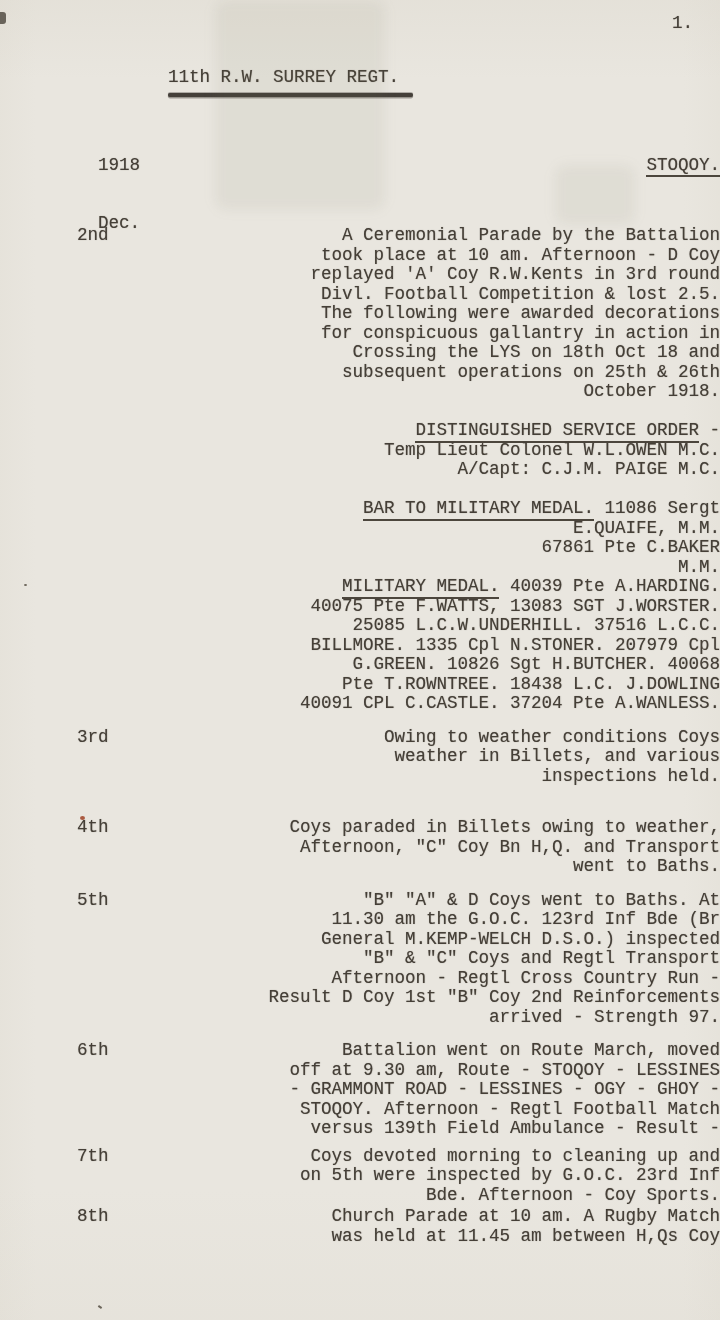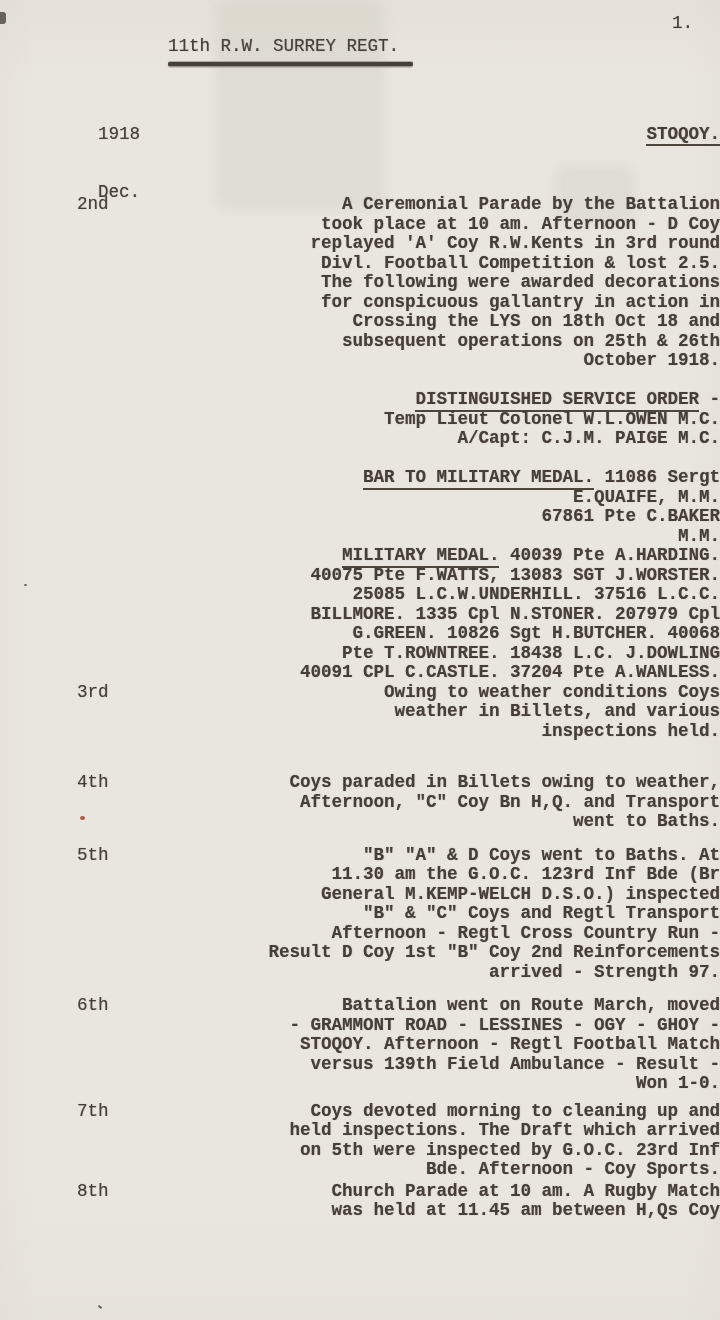--- a/index.html
+++ b/index.html
@@ -11,30 +11,30 @@
       linear-gradient(180deg, rgba(215,210,198,0.25) 0%, rgba(233,230,223,0) 6%, rgba(233,230,223,0) 90%, rgba(218,214,203,0.2) 100%),
       linear-gradient(90deg, rgba(220,216,205,0.25) 0%, rgba(233,230,223,0) 5%, rgba(233,230,223,0) 95%, rgba(221,217,206,0.25) 100%);
     overflow:hidden;
     font-family:"Liberation Mono","DejaVu Sans Mono",monospace;
     font-size:17.5px;
     line-height:19.5px;
     color:#453f37;
     text-shadow:0.3px 0.3px 0.9px rgba(69,63,55,0.55);
   }
   .page-number{position:absolute;top:14px;left:672px;}
-  .doc-header{padding-top:37px;margin-left:168px;}
+  .doc-header{padding-top:68px;margin-left:168px;}
   .title-rule{
     width:245px;height:4px;margin-top:5px;
     background:#45403a;border-radius:2px;
     box-shadow:0 1.5px 0 rgba(69,64,58,0.45), 0 -1px 0 rgba(69,64,58,0.3), 0 0 1px rgba(69,64,58,0.6);
   }
   .row{position:relative;text-align:right;}
   .heading-row{margin-top:20px;}
   .day-col{position:absolute;left:77px;top:0;white-space:pre;}
-  .content{margin-left:168px;white-space:pre;font-weight:bold;}
+  .content{margin-left:168px;white-space:pre;}
   .side{position:absolute;left:600px;top:0;white-space:pre;}
   .line{min-height:19.5px;white-space:pre;}
   .u{border-bottom:2px solid rgba(62,56,47,0.92);padding-bottom:0.5px;}
   .ghost{position:absolute;background:rgba(120,112,95,0.08);filter:blur(6px);border-radius:12px;}
   .speck{position:absolute;border-radius:50%;}
   .corner-mark{position:absolute;left:0;top:12px;width:6px;height:12px;background:#4a443b;opacity:0.8;border-radius:0 3px 3px 0;}
 </style>
 </head>
 <body>
 
@@ -59,39 +59,39 @@
     <div class="content">
       <div class="line"><span class="u">STOQOY.</span></div>
     </div>
   </div>
 
   <div id="entries">
       <div class="row entry" style="margin-top: 12px;">
         <div class="day-col">2nd</div>
         <div class="content"><div class="line">A Ceremonial Parade by the Battalion</div><div class="line">took place at 10 am. Afternoon - D Coy</div><div class="line">replayed 'A' Coy R.W.Kents in 3rd round</div><div class="line">Divl. Football Competition &amp; lost 2.5.</div><div class="line">The following were awarded decorations</div><div class="line">for conspicuous gallantry in action in</div><div class="line">Crossing the LYS on 18th Oct 18 and</div><div class="line">subsequent operations on 25th &amp; 26th</div><div class="line">October 1918.</div><div class="line">&nbsp;</div><div class="line"><span class="u">DISTINGUISHED SERVICE ORDER</span><span> -</span></div><div class="line">     Temp Lieut Colonel W.L.OWEN M.C.</div><div class="line">     A/Capt: C.J.M. PAIGE M.C.</div><div class="line">&nbsp;</div><div class="line"><span class="u">BAR TO MILITARY MEDAL.</span><span> 11086 Sergt</span></div><div class="line">                         E.QUAIFE, M.M.</div><div class="line">                   67861 Pte C.BAKER</div><div class="line">                               M.M.</div><div class="line"><span class="u">MILITARY MEDAL.</span><span> 40039 Pte A.HARDING.</span></div><div class="line">40075 Pte F.WATTS, 13083 SGT J.WORSTER.</div><div class="line">25085 L.C.W.UNDERHILL. 37516 L.C.C.</div><div class="line">BILLMORE. 1335 Cpl N.STONER. 207979 Cpl</div><div class="line">G.GREEN. 10826 Sgt H.BUTCHER. 40068</div><div class="line">Pte T.ROWNTREE. 18438 L.C. J.DOWLING</div><div class="line">40091 CPL C.CASTLE. 37204 Pte A.WANLESS.</div></div>
       </div>
-      <div class="row entry" style="">
+      <div class="row entry" style="margin-top: 14px;">
         <div class="day-col">3rd</div>
         <div class="content"><div class="line">Owing to weather conditions Coys</div><div class="line">weather in Billets, and various</div><div class="line">inspections held.</div></div>
       </div>
       <div class="row entry" style="margin-top: 32px;">
         <div class="day-col">4th</div>
         <div class="content"><div class="line">Coys paraded in Billets owing to weather,</div><div class="line">Afternoon, "C" Coy Bn H,Q. and Transport</div><div class="line">went to Baths.</div></div>
       </div>
       <div class="row entry" style="margin-top: 14px;">
         <div class="day-col">5th</div>
         <div class="content"><div class="line">"B" "A" &amp; D Coys went to Baths. At</div><div class="line">11.30 am the G.O.C. 123rd Inf Bde (Br</div><div class="line">General M.KEMP-WELCH D.S.O.) inspected</div><div class="line">"B" &amp; "C" Coys and Regtl Transport</div><div class="line">Afternoon - Regtl Cross Country Run -</div><div class="line">Result D Coy 1st "B" Coy 2nd Reinforcements</div><div class="line">arrived - Strength 97.</div></div>
       </div>
       <div class="row entry" style="margin-top: 14px;">
         <div class="day-col">6th</div>
-        <div class="content"><div class="line">Battalion went on Route March, moved</div><div class="line">- GRAMMONT ROAD - LESSINES - OGY - GHOY -</div><div class="line">STOQOY. Afternoon - Regtl Football Match</div><div class="line">versus 139th Field Ambulance - Result -</div><div class="line">Won 1-0.</div></div>
+        <div class="content"><div class="line">Battalion went on Route March, moved</div><div class="line">off at 9.30 am, Route - STOQOY - LESSINES</div><div class="line">- GRAMMONT ROAD - LESSINES - OGY - GHOY -</div><div class="line">STOQOY. Afternoon - Regtl Football Match</div><div class="line">versus 139th Field Ambulance - Result -</div></div>
       </div>
       <div class="row entry" style="margin-top: 8px;">
         <div class="day-col">7th</div>
-        <div class="content"><div class="line">Coys devoted morning to cleaning up and</div><div class="line">held inspections. The Draft which arrived</div><div class="line">on 5th were inspected by G.O.C. 23rd Inf</div><div class="line">Bde. Afternoon - Coy Sports.</div></div>
+        <div class="content"><div class="line">Coys devoted morning to cleaning up and</div><div class="line">on 5th were inspected by G.O.C. 23rd Inf</div><div class="line">Bde. Afternoon - Coy Sports.</div></div>
       </div>
       <div class="row entry" style="margin-top: 2px;">
         <div class="day-col">8th</div>
         <div class="content"><div class="line">Church Parade at 10 am. A Rugby Match</div><div class="line">was held at 11.45 am between H,Qs Coy</div></div>
       </div>
     </div>
 
   <div class="speck" style="left:80px;top:816px;width:5px;height:4px;background:#a34a2f;opacity:0.9;"></div>
   <div class="speck" style="left:24px;top:584px;width:3px;height:2px;background:#6b655a;"></div>
   <div class="speck" style="left:98px;top:1306px;width:4px;height:2px;background:#6b655a;transform:rotate(35deg);border-radius:0;"></div>

